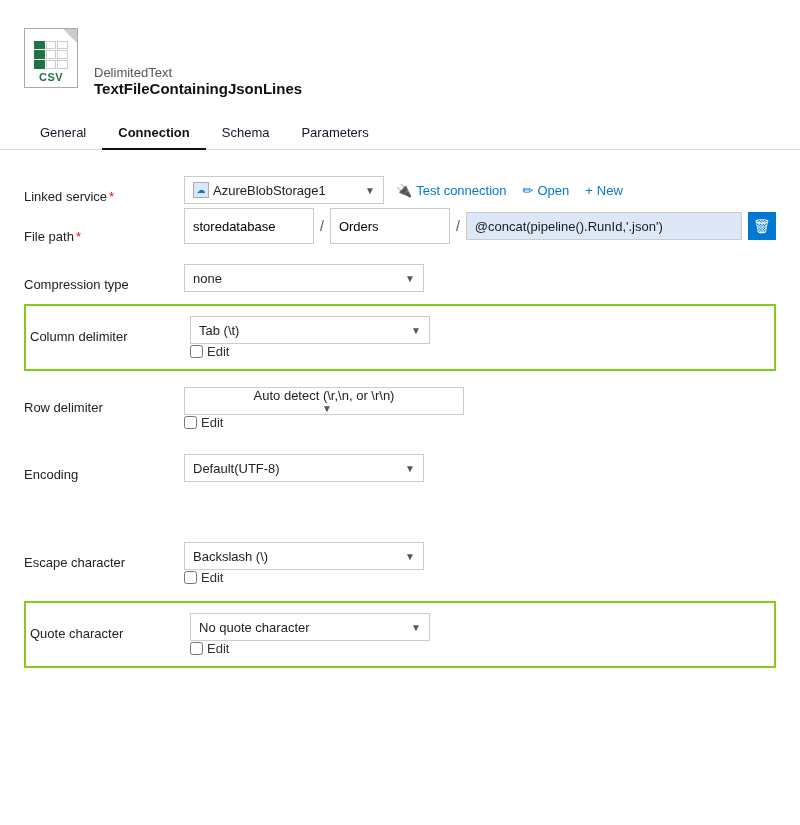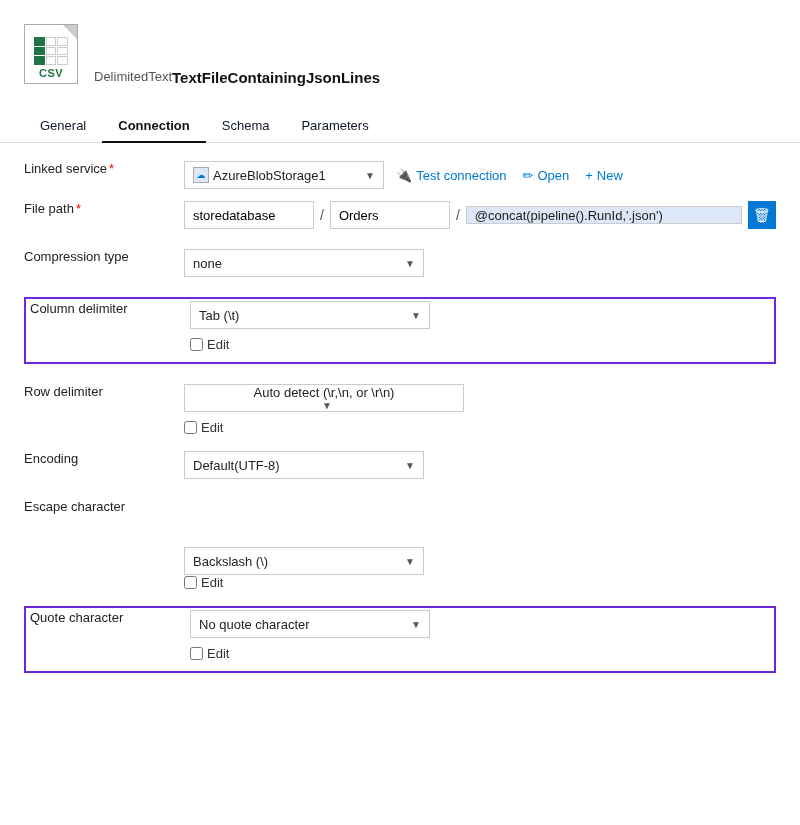--- a/index.html
+++ b/index.html
@@ -61,21 +61,21 @@
     }
     .csv-icon .cell.white { background: #fff; border: 0.5px solid #ccc; }
     .csv-icon .label-csv {
       font-size: 11px;
       font-weight: bold;
       color: #217346;
       letter-spacing: 0.5px;
     }
     .header-text {
       display: flex;
-      flex-direction: row;
+      flex-direction: column;
       margin-top: 47px;
     }
     .header-text .type-name {
       font-size: 13px;
       color: #555;
     }
     .header-text .dataset-name {
       font-size: 15px;
       font-weight: 600;
       color: #111;
@@ -101,21 +101,21 @@
       font-weight: 600;
     }
     .form-area {
       padding: 18px 24px;
       display: flex;
       flex-direction: column;
       gap: 0;
     }
     .form-row {
       display: flex;
-      align-items: flex-start;
+      align-items: flex-end;
       min-height: 36px;
       margin-bottom: 4px;
     }
     .form-row.with-edit {
       margin-bottom: 0;
     }
     .form-label {
       width: 160px;
       min-width: 160px;
       font-size: 13px;
@@ -163,33 +163,33 @@
       padding: 0 4px;
     }
     .file-path-row {
       display: flex;
       align-items: center;
       gap: 6px;
       flex: 1;
     }
     .file-input {
       border: 1px solid #ccc;
-      height: 28px;
+      height: 36px;
       padding: 0 8px;
       font-size: 13px;
       background: #fff;
       min-width: 120px;
     }
     .file-separator {
       color: #555;
       font-size: 14px;
     }
     .file-dynamic {
       border: 1px solid #ccc;
-      height: 18px;
+      height: 28px;
       padding: 3px 8px;
       font-size: 13px;
       background: #dce8f7;
       color: #1a1a1a;
       flex: 1;
     }
     .icon-btn {
       background: #0078d4;
       border: none;
       color: #fff;
@@ -216,22 +216,22 @@
       color: #333;
       cursor: pointer;
     }
     .checkbox-label input[type="checkbox"] {
       margin: 0;
     }
     .row-wrapper {
       padding: 2px 4px;
     }
     .row-wrapper.red-border {
-      border: 2px solid #6d28d9;
-      margin-bottom: 12px;
+      border: 2px solid #84cc16;
+      margin-bottom: 0;
     }
     .section-divider {
       height: 8px;
     }
     .linked-service-icon {
       width: 16px;
       height: 16px;
       background: #dce8f7;
       border: 1px solid #aab;
       display: inline-flex;

